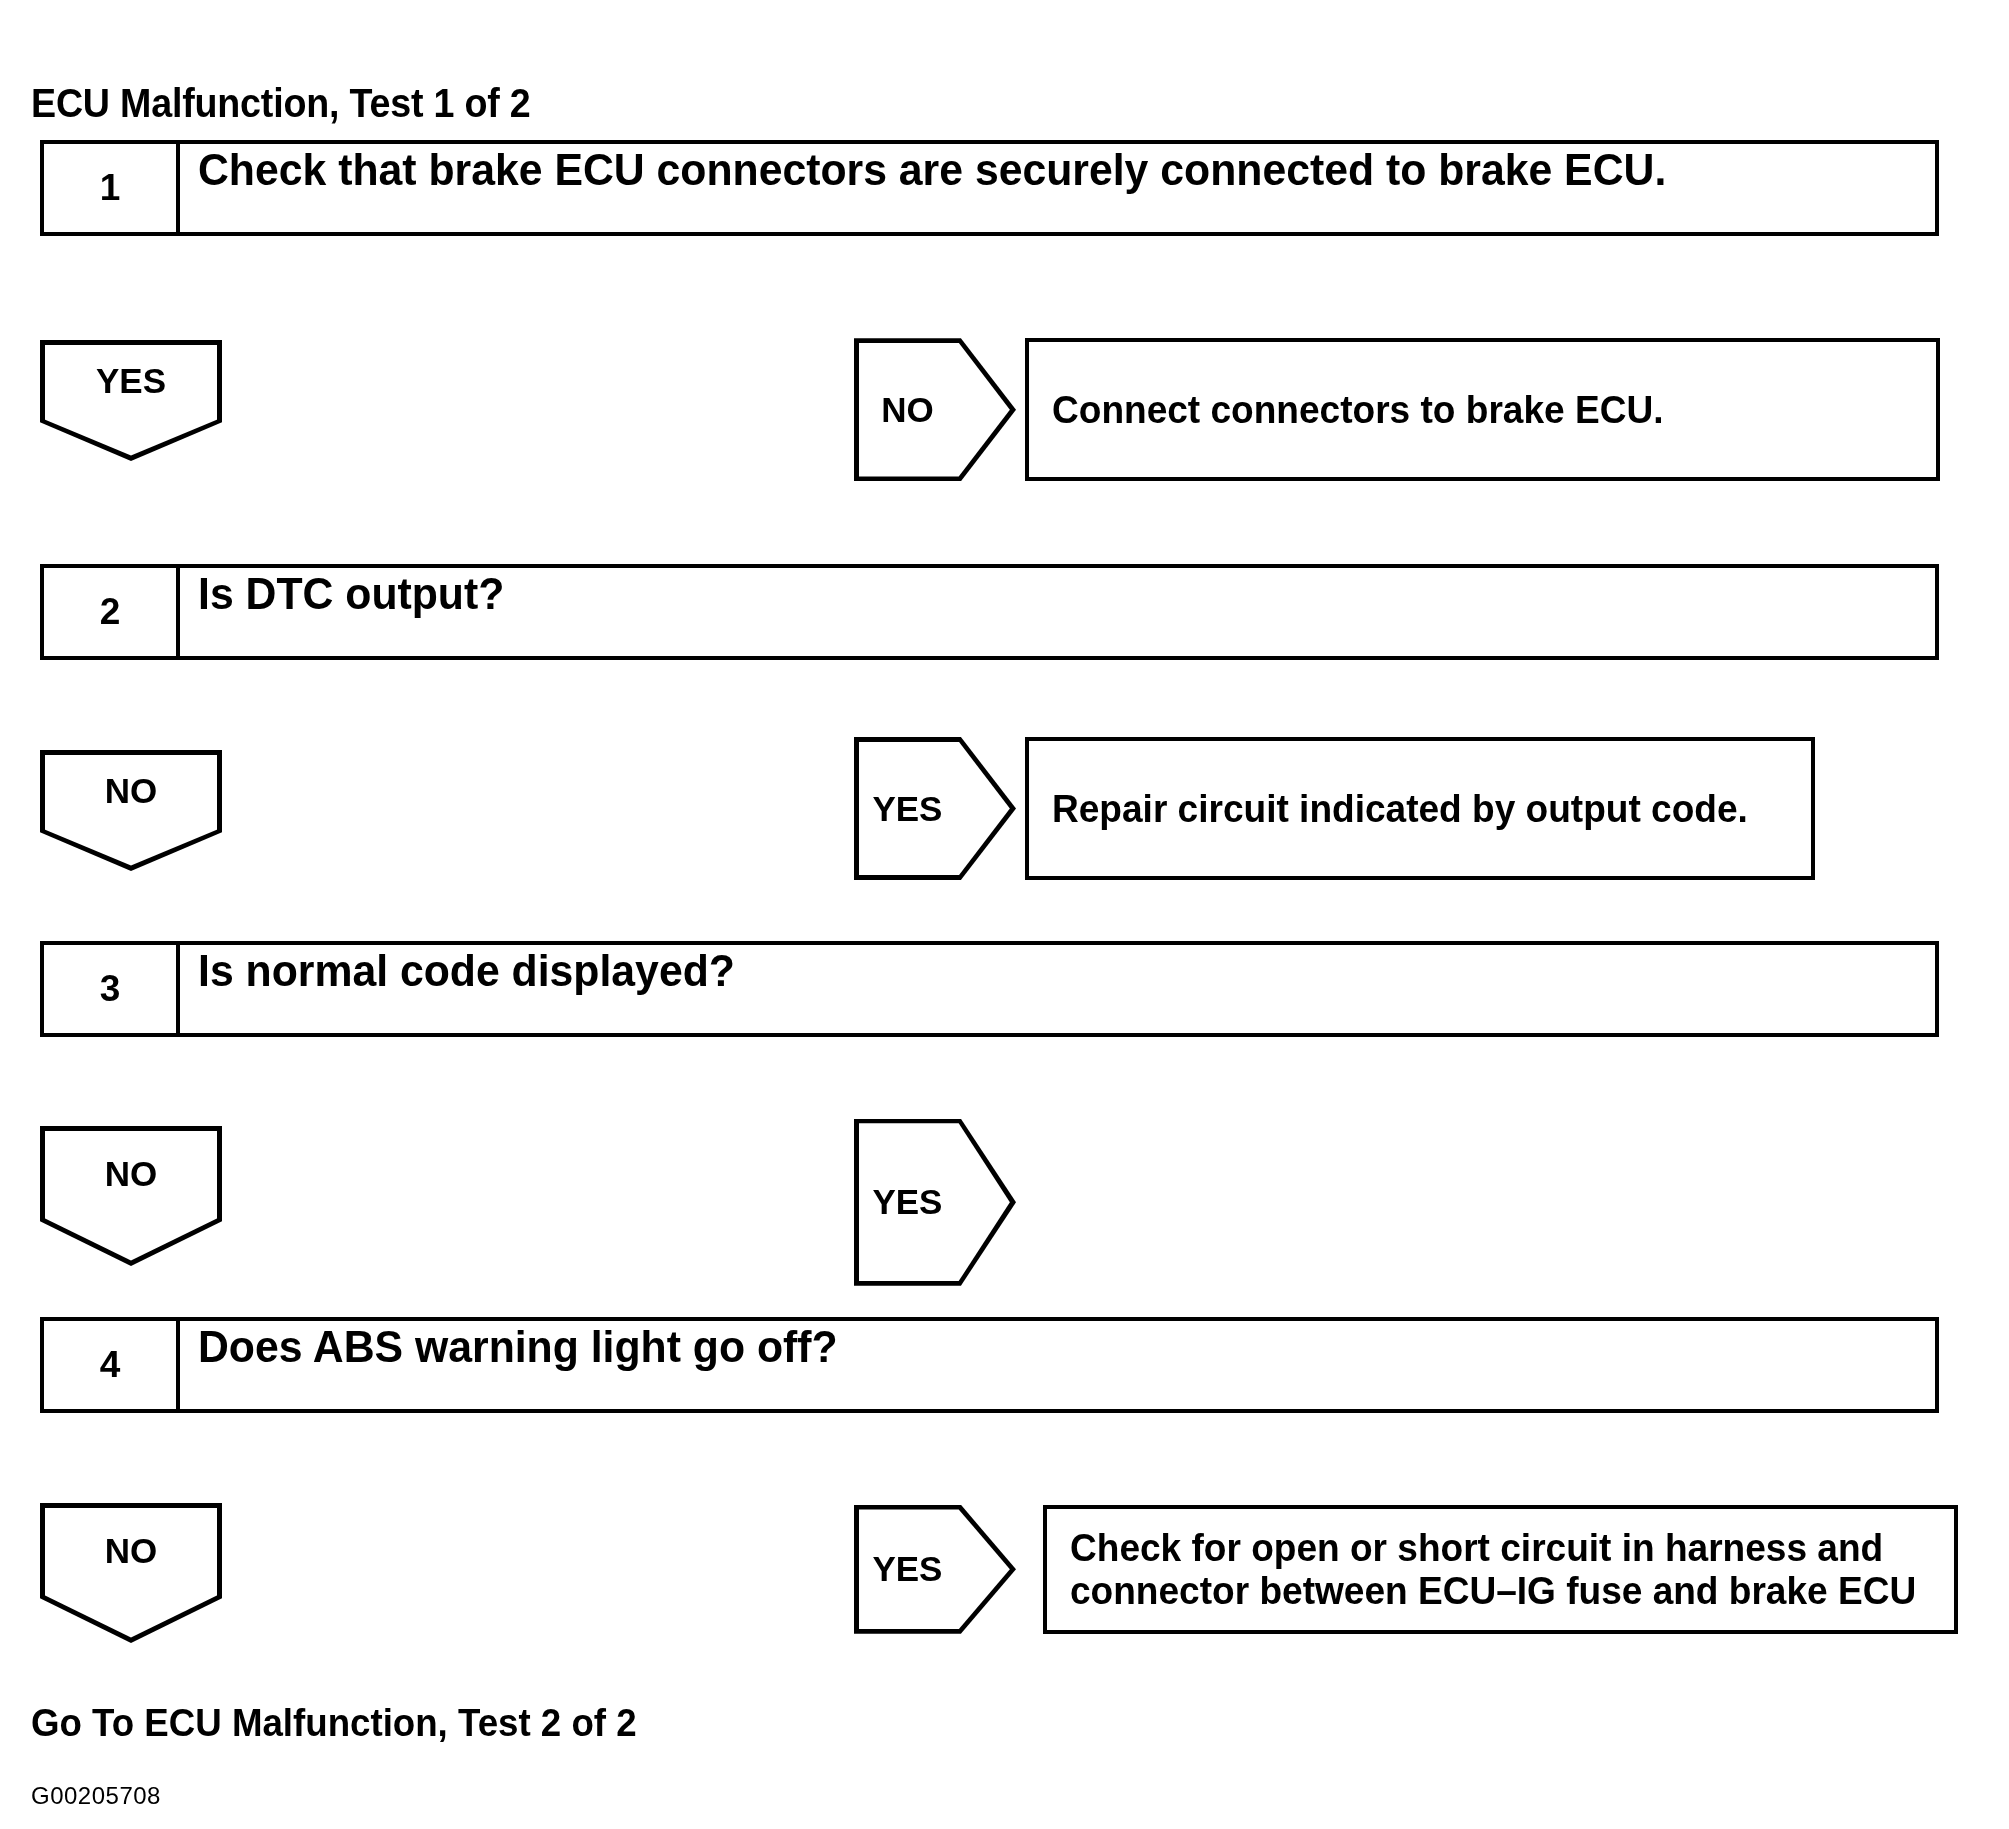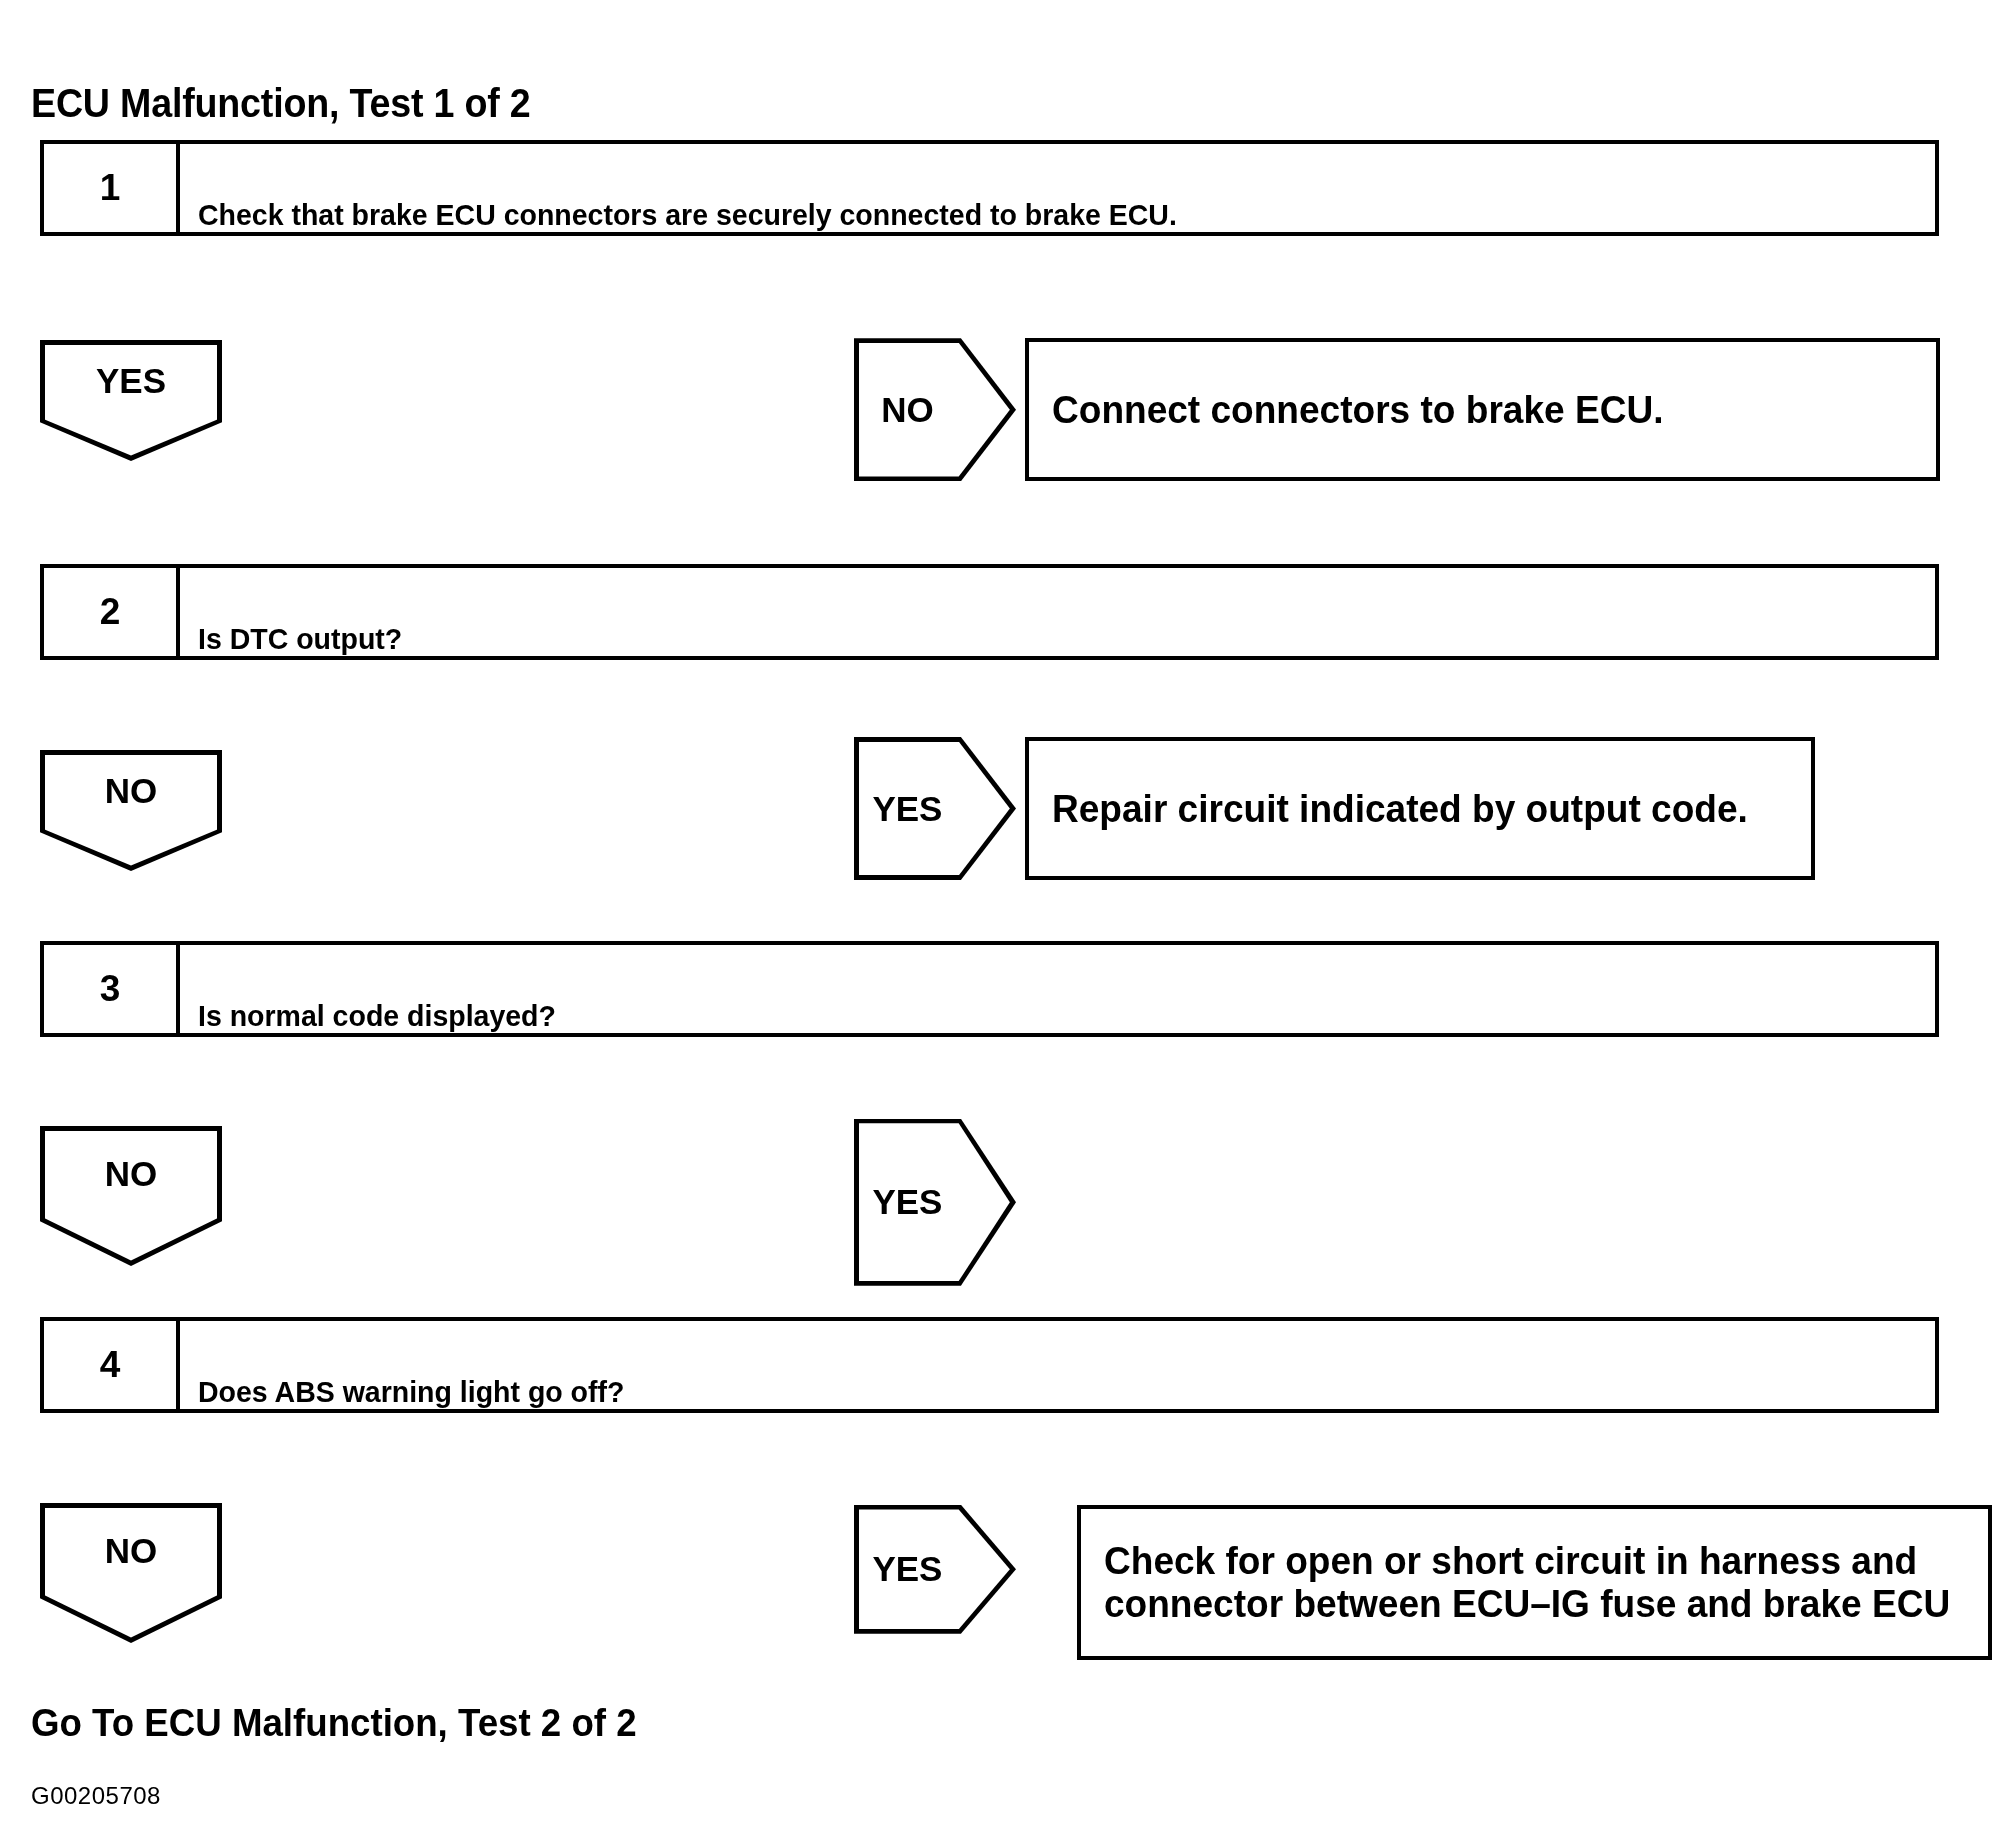--- a/index.html
+++ b/index.html
@@ -79,22 +79,22 @@
     justify-content: center;
     font-size: 37px;
     font-weight: bold;
   }
   .step-text {
     position: absolute;
     left: 154px;
     top: 0;
     height: 100%;
     display: flex;
-    align-items: flex-end;
-    font-size: 30px;
+    align-items: flex-start;
+    font-size: 45px;
     font-weight: bold;
     white-space: nowrap;
     transform-origin: left center;
   }
   .step-text span { display: inline-block; transform: scaleX(0.95); transform-origin: left center; }
 
   
   .branch-row { position: absolute; left: 0; width: 2009px; }
 
   
@@ -252,21 +252,21 @@
 
   <div class="branch-row" style="top:1462px; height:140px;">
     <div class="down-pent" style="top:0; height:140px;">
       <div class="inner"></div>
       <div class="lbl">NO</div>
     </div>
     <div class="right-pent" style="left:854px; top:1.8px; height:129px;">
       <div class="inner"></div>
       <div class="lbl">YES</div>
     </div>
-    <div class="result-box" style="left:1077px; top:1.8px; width:915px; height:155px;">
+    <div class="result-box" style="left:1043px; top:1.8px; width:915px; height:129px;">
       <div class="result-text">
         <span class="ln">Check for open or short circuit in harness and</span>
         <span class="ln">connector between ECU–IG fuse and brake ECU</span>
       </div>
     </div>
   </div>
 
   <div class="footer-link">Go To ECU Malfunction, Test 2 of 2</div>
   <div class="figure-id">G00205708</div>
 

